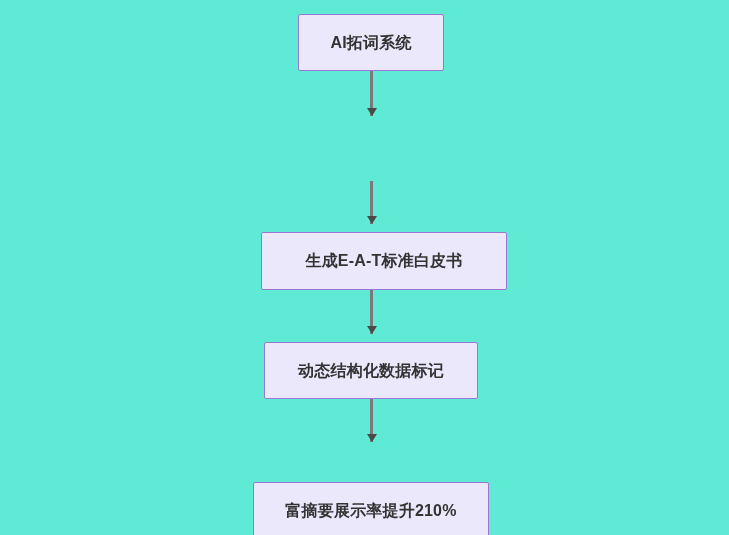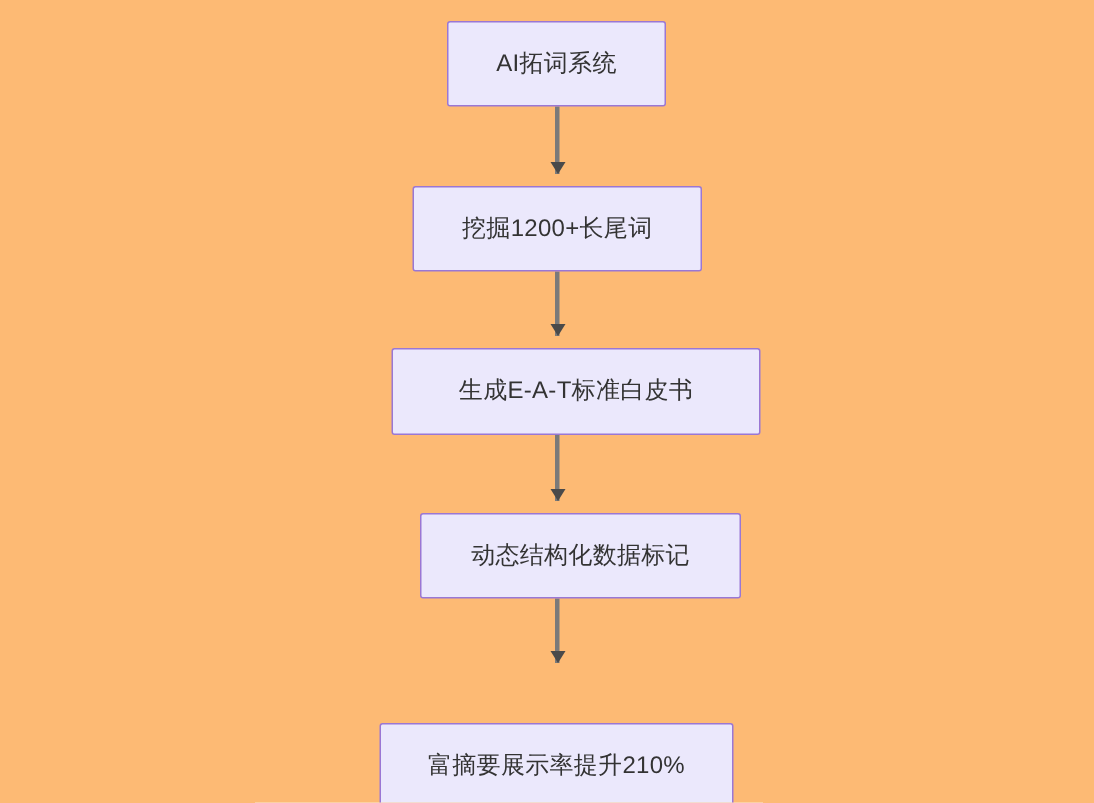--- a/index.html
+++ b/index.html
@@ -53,37 +53,34 @@
     width: 0;
     height: 0;
     border-left: 5px solid transparent;
     border-right: 5px solid transparent;
     border-top: 8px solid #4a4a4a;
   }
 </style>
 </head>
 <body>
 
-<div id="flowchart" style="background: #fdba74;">
+<div id="flowchart" style="background: #5eead4; font-weight: bold;">
     <div class="connector" style="left: 370px; top: 71px; height: 45px; background: rgb(122, 122, 122);"></div>
     <div class="arrowhead" style="left: 366.5px; top: 108px; border-top-color: rgb(74, 74, 74);"></div>
     <div class="connector" style="left: 370px; top: 181px; height: 43px; background: rgb(122, 122, 122);"></div>
     <div class="arrowhead" style="left: 366.5px; top: 216px; border-top-color: rgb(74, 74, 74);"></div>
     <div class="connector" style="left: 370px; top: 290px; height: 44px; background: rgb(122, 122, 122);"></div>
     <div class="arrowhead" style="left: 366.5px; top: 326px; border-top-color: rgb(74, 74, 74);"></div>
     <div class="connector" style="left: 370px; top: 399px; height: 43px; background: rgb(122, 122, 122);"></div>
     <div class="arrowhead" style="left: 366.5px; top: 434px; border-top-color: rgb(74, 74, 74);"></div>
     <div class="node" style="left: 298px; top: 14px; width: 146px; height: 57px; background: rgb(235, 232, 252); border-color: rgb(154, 119, 212); color: rgb(51, 51, 51);">
       <span class="node-label">AI拓词系统</span>
     </div>
-    <div class="node" style="left: 275px; top: 124px; width: 193px; height: 57px; background: rgb(235, 232, 252); border-color: rgb(154, 119, 212); color: rgb(51, 51, 51);">
-      <span class="node-label">挖掘1200+长尾词</span>
-    </div>
     <div class="node" style="left: 261px; top: 232px; width: 246px; height: 58px; background: rgb(235, 232, 252); border-color: rgb(154, 119, 212); color: rgb(51, 51, 51);">
       <span class="node-label">生成E-A-T标准白皮书</span>
     </div>
-    <div class="node" style="left: 280px; top: 342px; width: 214px; height: 57px; background: rgb(235, 232, 252); border-color: rgb(154, 119, 212); color: rgb(51, 51, 51);">
+    <div class="node" style="left: 264px; top: 342px; width: 214px; height: 57px; background: rgb(235, 232, 252); border-color: rgb(154, 119, 212); color: rgb(51, 51, 51);">
       <span class="node-label">动态结构化数据标记</span>
     </div>
     <div class="node" style="left: 253px; top: 450px; width: 236px; height: 57px; background: rgb(235, 232, 252); border-color: rgb(154, 119, 212); color: rgb(51, 51, 51); margin-top: 32px;">
       <span class="node-label">富摘要展示率提升210%</span>
     </div>
   </div>
 
 </body></html>

